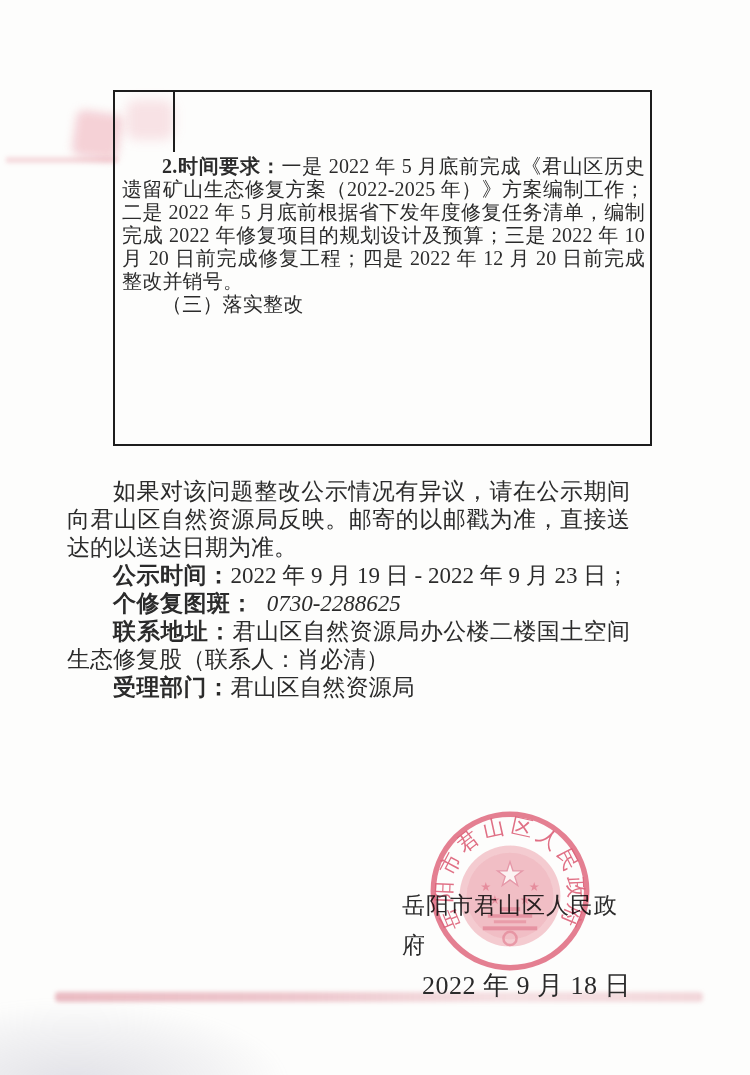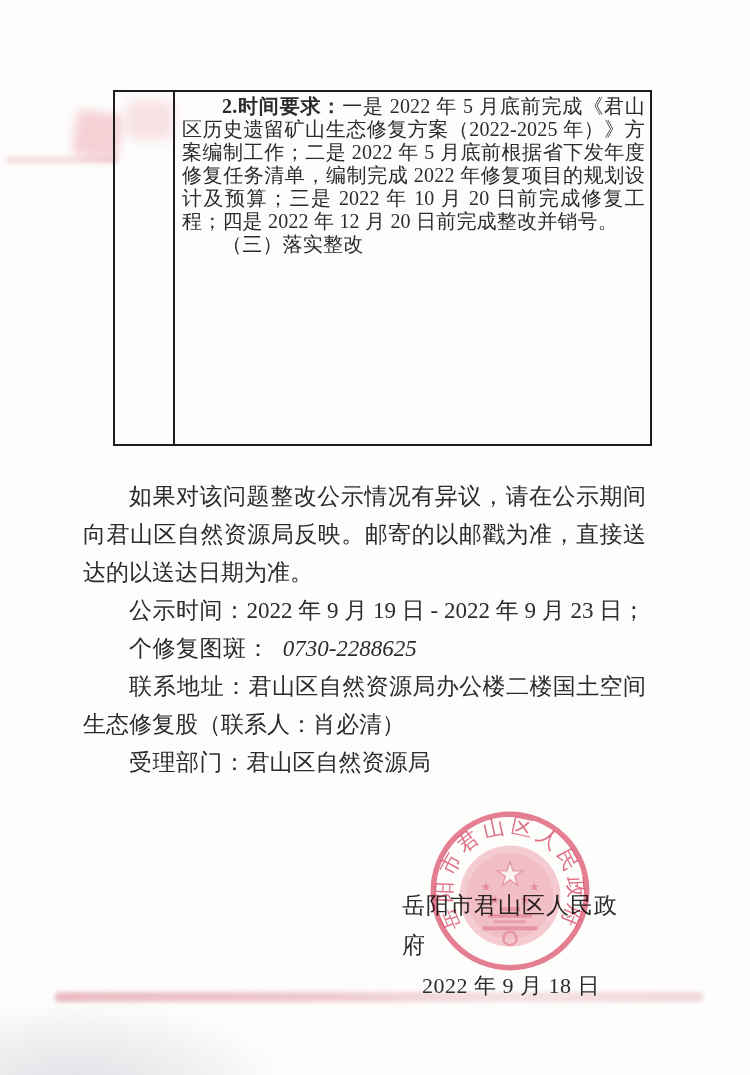--- a/index.html
+++ b/index.html
@@ -12,56 +12,57 @@
     color:#2b2b2b;
   }
 
   
   .doc-table{
     position:absolute;left:113px;top:90px;
     width:539px;height:356px;
     border:2px solid #1d1d1d;
     box-sizing:border-box;
     display:flex;
+    flex-direction:column;
   }
   .doc-table .stub-cell{
     width:60px;flex:0 0 60px;
     border-right:2px solid #1d1d1d;
     box-sizing:border-box;
   }
   .doc-table .content-cell{
     flex:1;
     padding:3px 5px 2px 7px;
     font-size:20px;
     line-height:23px;
     text-align:justify;
     letter-spacing:0.2px;
   }
   .content-cell p{margin:0;text-indent:2em;}
   .bold-label{font-weight:bold;}
 
   
   .body-block{
-    position:absolute;left:83px;top:478px;width:563px;
-    font-size:23px;line-height:38px;
+    position:absolute;left:67px;top:478px;width:563px;
+    font-size:23px;line-height:28px;
     text-align:justify;
   }
   .body-block p{margin:0;text-indent:2em;}
 
-  .contact-item .item-label{letter-spacing:0.5px;}
+  .contact-item .item-label{letter-spacing:0.5px;font-weight:bold;}
   .contact-item:nth-child(3) .item-value{padding-left:.55em;font-style:italic;}
 
   
   .signature{
     position:absolute;left:402px;top:886px;width:230px;
     font-size:23px;line-height:40px;
     z-index:2;
   }
   .signature .issuer{letter-spacing:1px;}
-  .signature .sign-date{padding-left:20px;font-size:22px;letter-spacing:.5px;}
+  .signature .sign-date{padding-left:20px;font-size:26px;letter-spacing:.5px;}
 
   
   .stamp{
     position:absolute;left:394px;top:775px;
     width:232px;height:232px;
     mix-blend-mode:multiply;
     opacity:.93;
     z-index:3;
     pointer-events:none;
   }

